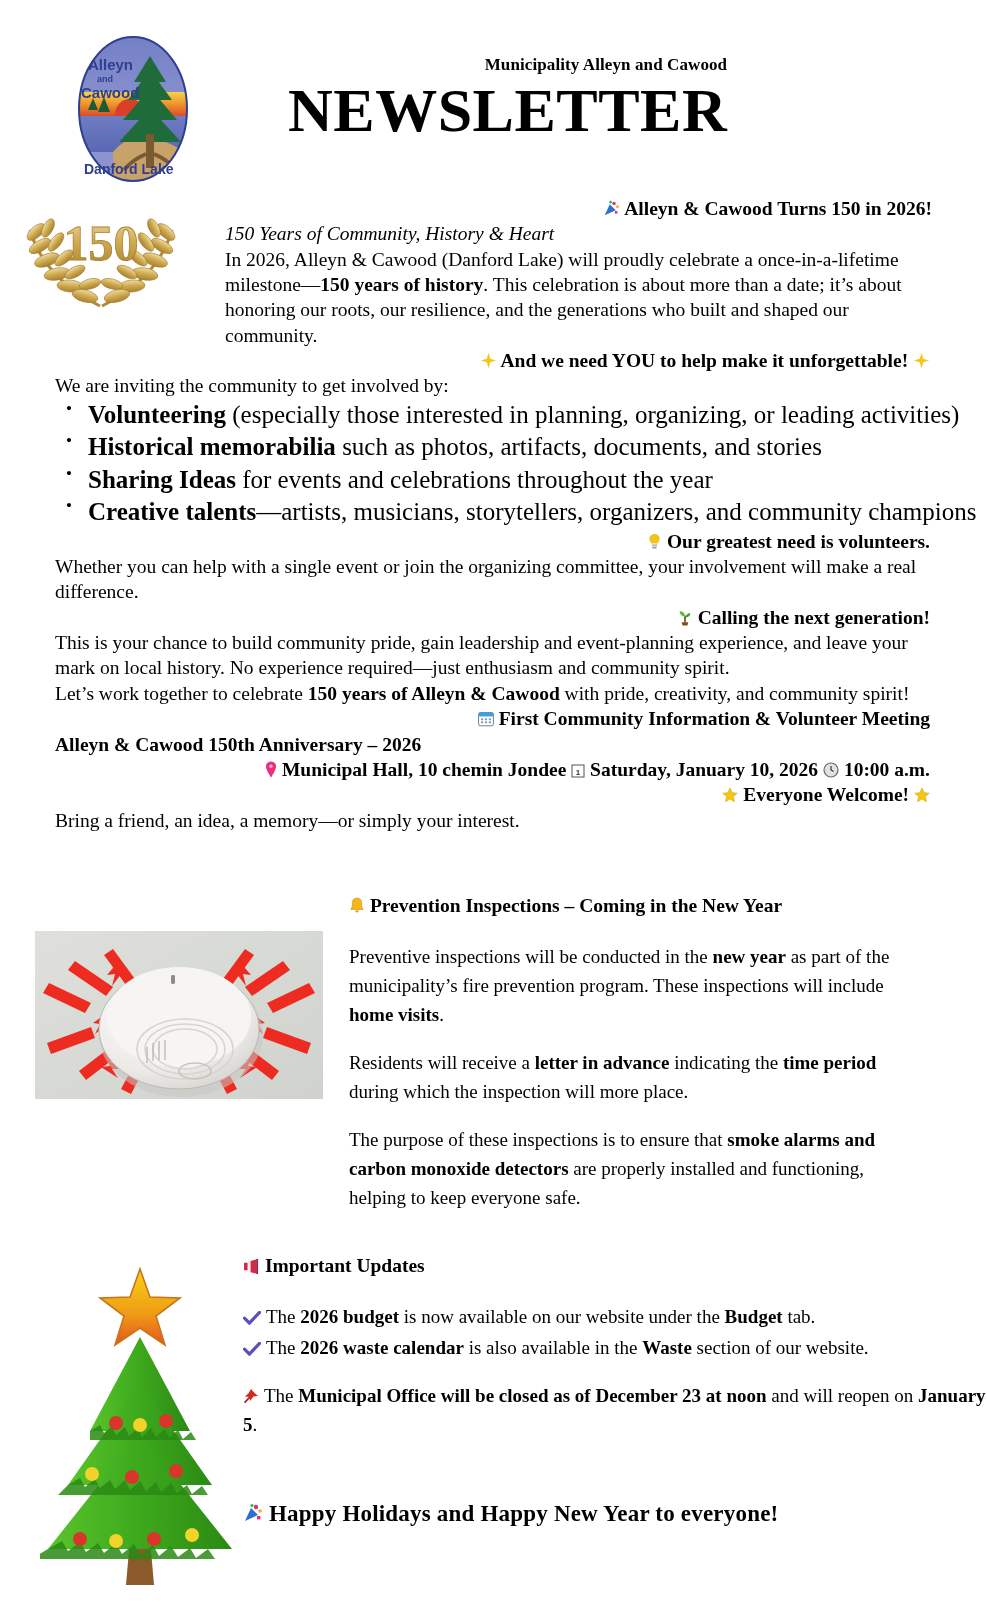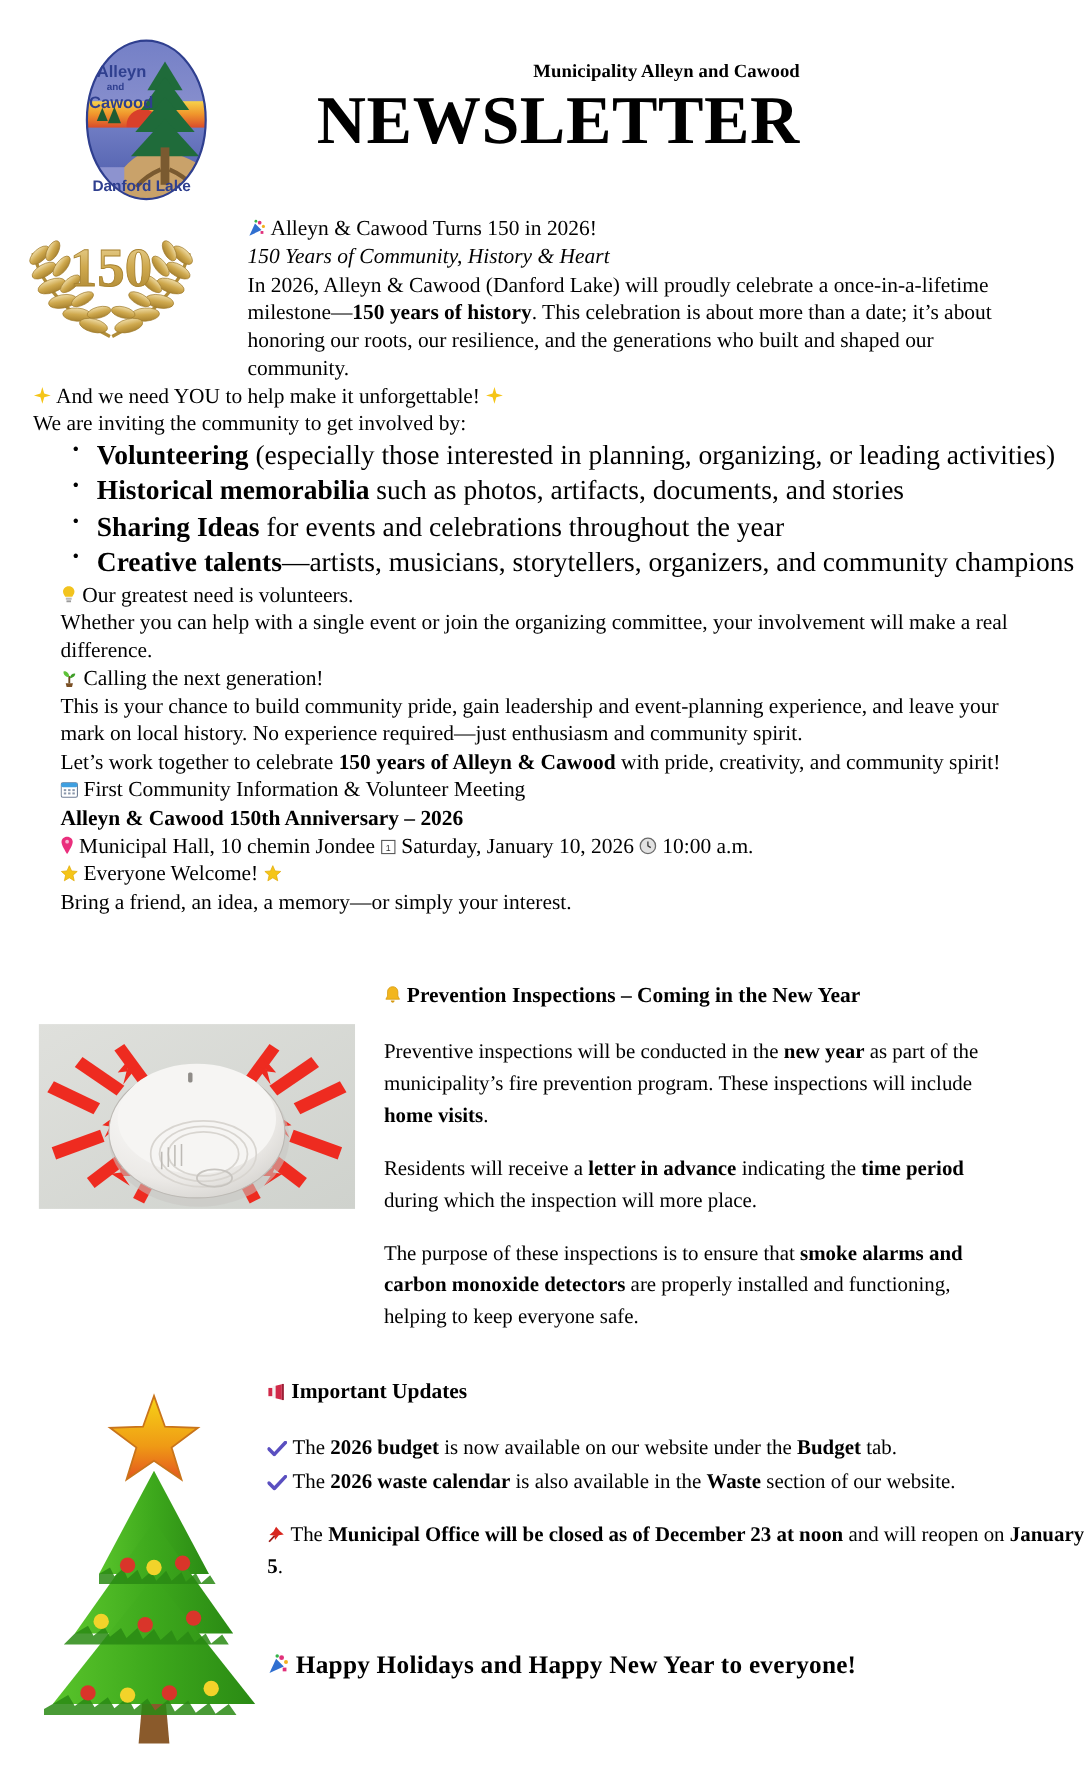--- a/index.html
+++ b/index.html
@@ -56,23 +56,24 @@
     margin-top: 5px;
   }
   p.t {
     margin: 0;
     font-size: 19.5px;
     line-height: 1.30;
   }
   .bold { font-weight: bold; }
   .ital { font-style: italic; }
   .head-line {
-    font-weight: normal;
+    font-weight: bold;
     font-size: 19.5px;
     line-height: 1.30;
+    text-align: right;
   }
 
   
   .gly {
     display: inline-block;
     vertical-align: -2px;
     line-height: 1;
   }
 
   
@@ -296,21 +297,21 @@
             <rect x="14" y="13" width="3" height="3" fill="#e0307a"></rect>
           </svg>
       </span>
       <span>Alleyn &amp; Cawood Turns 150 in 2026!</span>
     </p>
     <p class="t ital">150 Years of Community, History &amp; Heart</p>
     <p class="t"><span>In 2026, Alleyn &amp; Cawood (Danford Lake) will proudly celebrate a once-in-a-lifetime milestone—</span><span class="bold">150 years of history</span><span>. This celebration is about more than a date; it’s about honoring our roots, our resilience, and the generations who built and shaped our community.</span></p>
   </div>
 </div>
 
-<div style="margin-left:30px; padding-right:57px;">
+<div style="margin-left:55px; padding-right:57px;">
   <p class="t head-line">
     <span class="gly">
       <svg width="17" height="17" viewBox="0 0 20 20">
           <path d="M10 1 L12 8 L19 10 L12 12 L10 19 L8 12 L1 10 L8 8 Z" fill="#f5c518"></path>
         </svg>
     </span>
     <span>And we need YOU to help make it unforgettable!</span>
     <span class="gly">
       <svg width="17" height="17" viewBox="0 0 20 20">
           <path d="M10 1 L12 8 L19 10 L12 12 L10 19 L8 12 L1 10 L8 8 Z" fill="#f5c518"></path>

